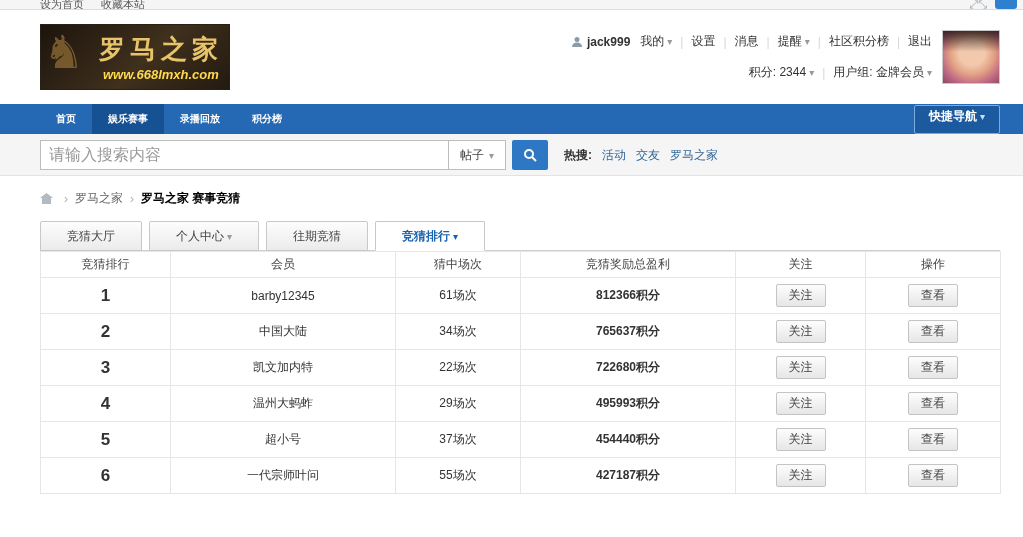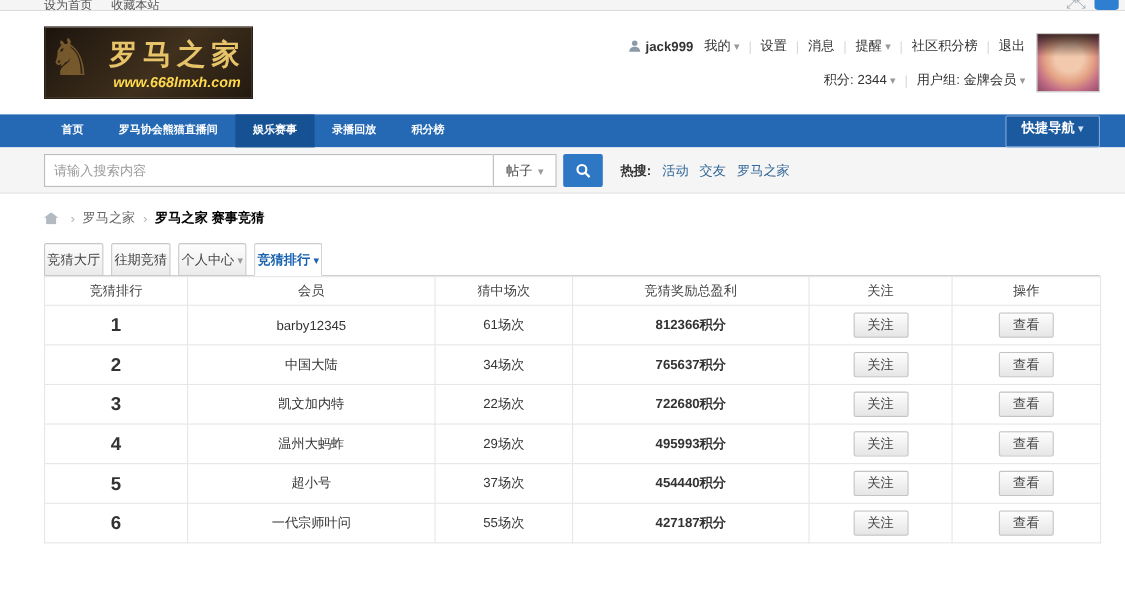--- a/index.html
+++ b/index.html
@@ -46,41 +46,41 @@
   .nav a.item.active { background:#155193; }
   .quicknav { margin-left:auto; align-self:center; height:29px; line-height:20px; padding:0 14px;
     border:1px solid #7fa9d9; border-radius:2px; background:#1c5aa0; color:#fff; font-weight:bold; cursor:pointer; }
   .quicknav .caret::after { color:#cfe0f2; }
 
   
   .searchbar { background:#f5f5f5; border-bottom:1px solid #e3e3e3; height:42px; }
   .searchbar .wrap { display:flex; align-items:center; height:42px; }
   .sbox { display:flex; align-items:stretch; height:30px; }
   .sinput { width:408px; height:30px; border:1px solid #bdbdbd; border-right:none; background:#fff;
-    padding:0 8px; font-size:12px; color:#333; outline:none; }
+    padding:0 8px; font-size:16px; color:#333; outline:none; }
   .sinput::placeholder { color:#9a9a9a; }
   .scat { width:58px; border:1px solid #bdbdbd; background:#fff; display:flex; align-items:center;
     justify-content:center; gap:2px; color:#444; cursor:pointer; }
   .sbtn { width:36px; margin-left:6px; border:none; background:#2d77c5; border-radius:2px;
     display:flex; align-items:center; justify-content:center; cursor:pointer; }
   .hot { margin-left:16px; display:flex; align-items:center; gap:10px; }
   .hot .hlabel { font-weight:bold; color:#333; }
   .hot a { color:#336699; }
 
   
   .crumb { margin:14px 0 13px; display:flex; align-items:center; color:#999; }
   .home-ico { width:13px; height:11px; display:inline-block; background:#b3bac1; margin-right:4px;
     clip-path:polygon(50% 0,100% 45%,85% 45%,85% 100%,15% 100%,15% 45%,0 45%); cursor:pointer; }
   .crumb .sep::before { content:"›"; color:#b0b0b0; margin:0 7px; }
   .crumb a { color:#666; }
   .crumb b { color:#000; }
 
   
   .tabs { display:flex; gap:7px; border-bottom:1px solid #cfcfcf; height:31px; align-items:flex-end; }
-  .tab { height:30px; line-height:28px; padding:0 2px; border:1px solid #c8c8c8; border-radius:2px 2px 0 0;
+  .tab { height:30px; line-height:28px; padding:0 26px; border:1px solid #c8c8c8; border-radius:2px 2px 0 0;
     background:linear-gradient(#fdfdfd,#ebebeb); color:#444; margin-bottom:-1px; cursor:pointer; white-space:nowrap; }
   .tab .caret::after { color:#999; }
   .tab.active { background:#fff; color:#1a62ad; font-weight:bold; border-bottom-color:#fff; }
   .tab.active .caret::after { color:#1a62ad; }
 
   
   .boardbar { margin-top:14px; height:28px; border-top:1px solid #e3e3e3; border-bottom:1px solid #e3e3e3;
     background:#fbfbfb; display:flex; align-items:center; padding:0 10px; }
   .btitle { display:flex; align-items:center; gap:5px; font-weight:bold; color:#333; }
   .btitle a { color:#336699; font-weight:bold; }
@@ -161,21 +161,20 @@
         </ul>
       </div>
     </div>
     <div class="avatar"></div>
   </div>
 </div>
 
 <div class="nav">
   <div class="wrap">
     <a class="item">首页</a>
-    <a class="item">罗马协会熊猫直播间</a>
     <a class="item active">娱乐赛事</a>
     <a class="item">录播回放</a>
     <a class="item">积分榜</a>
     <div class="quicknav">
       <span>快捷导航</span><span class="caret"></span>
     </div>
   </div>
 </div>
 
 <div class="searchbar">
@@ -206,22 +205,22 @@
   <div class="crumb">
     <span class="home-ico"></span>
     <span class="sep"></span>
     <a>罗马之家</a>
     <span class="sep"></span>
     <b>罗马之家 赛事竞猜</b>
   </div>
 
   <div class="tabs">
     <div class="tab"><span>竞猜大厅</span></div>
+    <div class="tab"><span>个人中心</span><span class="caret"></span></div>
     <div class="tab"><span>往期竞猜</span></div>
-    <div class="tab"><span>个人中心</span><span class="caret"></span></div>
     <div class="tab active"><span>竞猜排行</span><span class="caret"></span></div>
   </div>
 
 
   <table class="rank">
     <colgroup>
       <col style="width:130px">
         <col style="width:225px">
         <col style="width:125px">
       <col style="width:215px">

